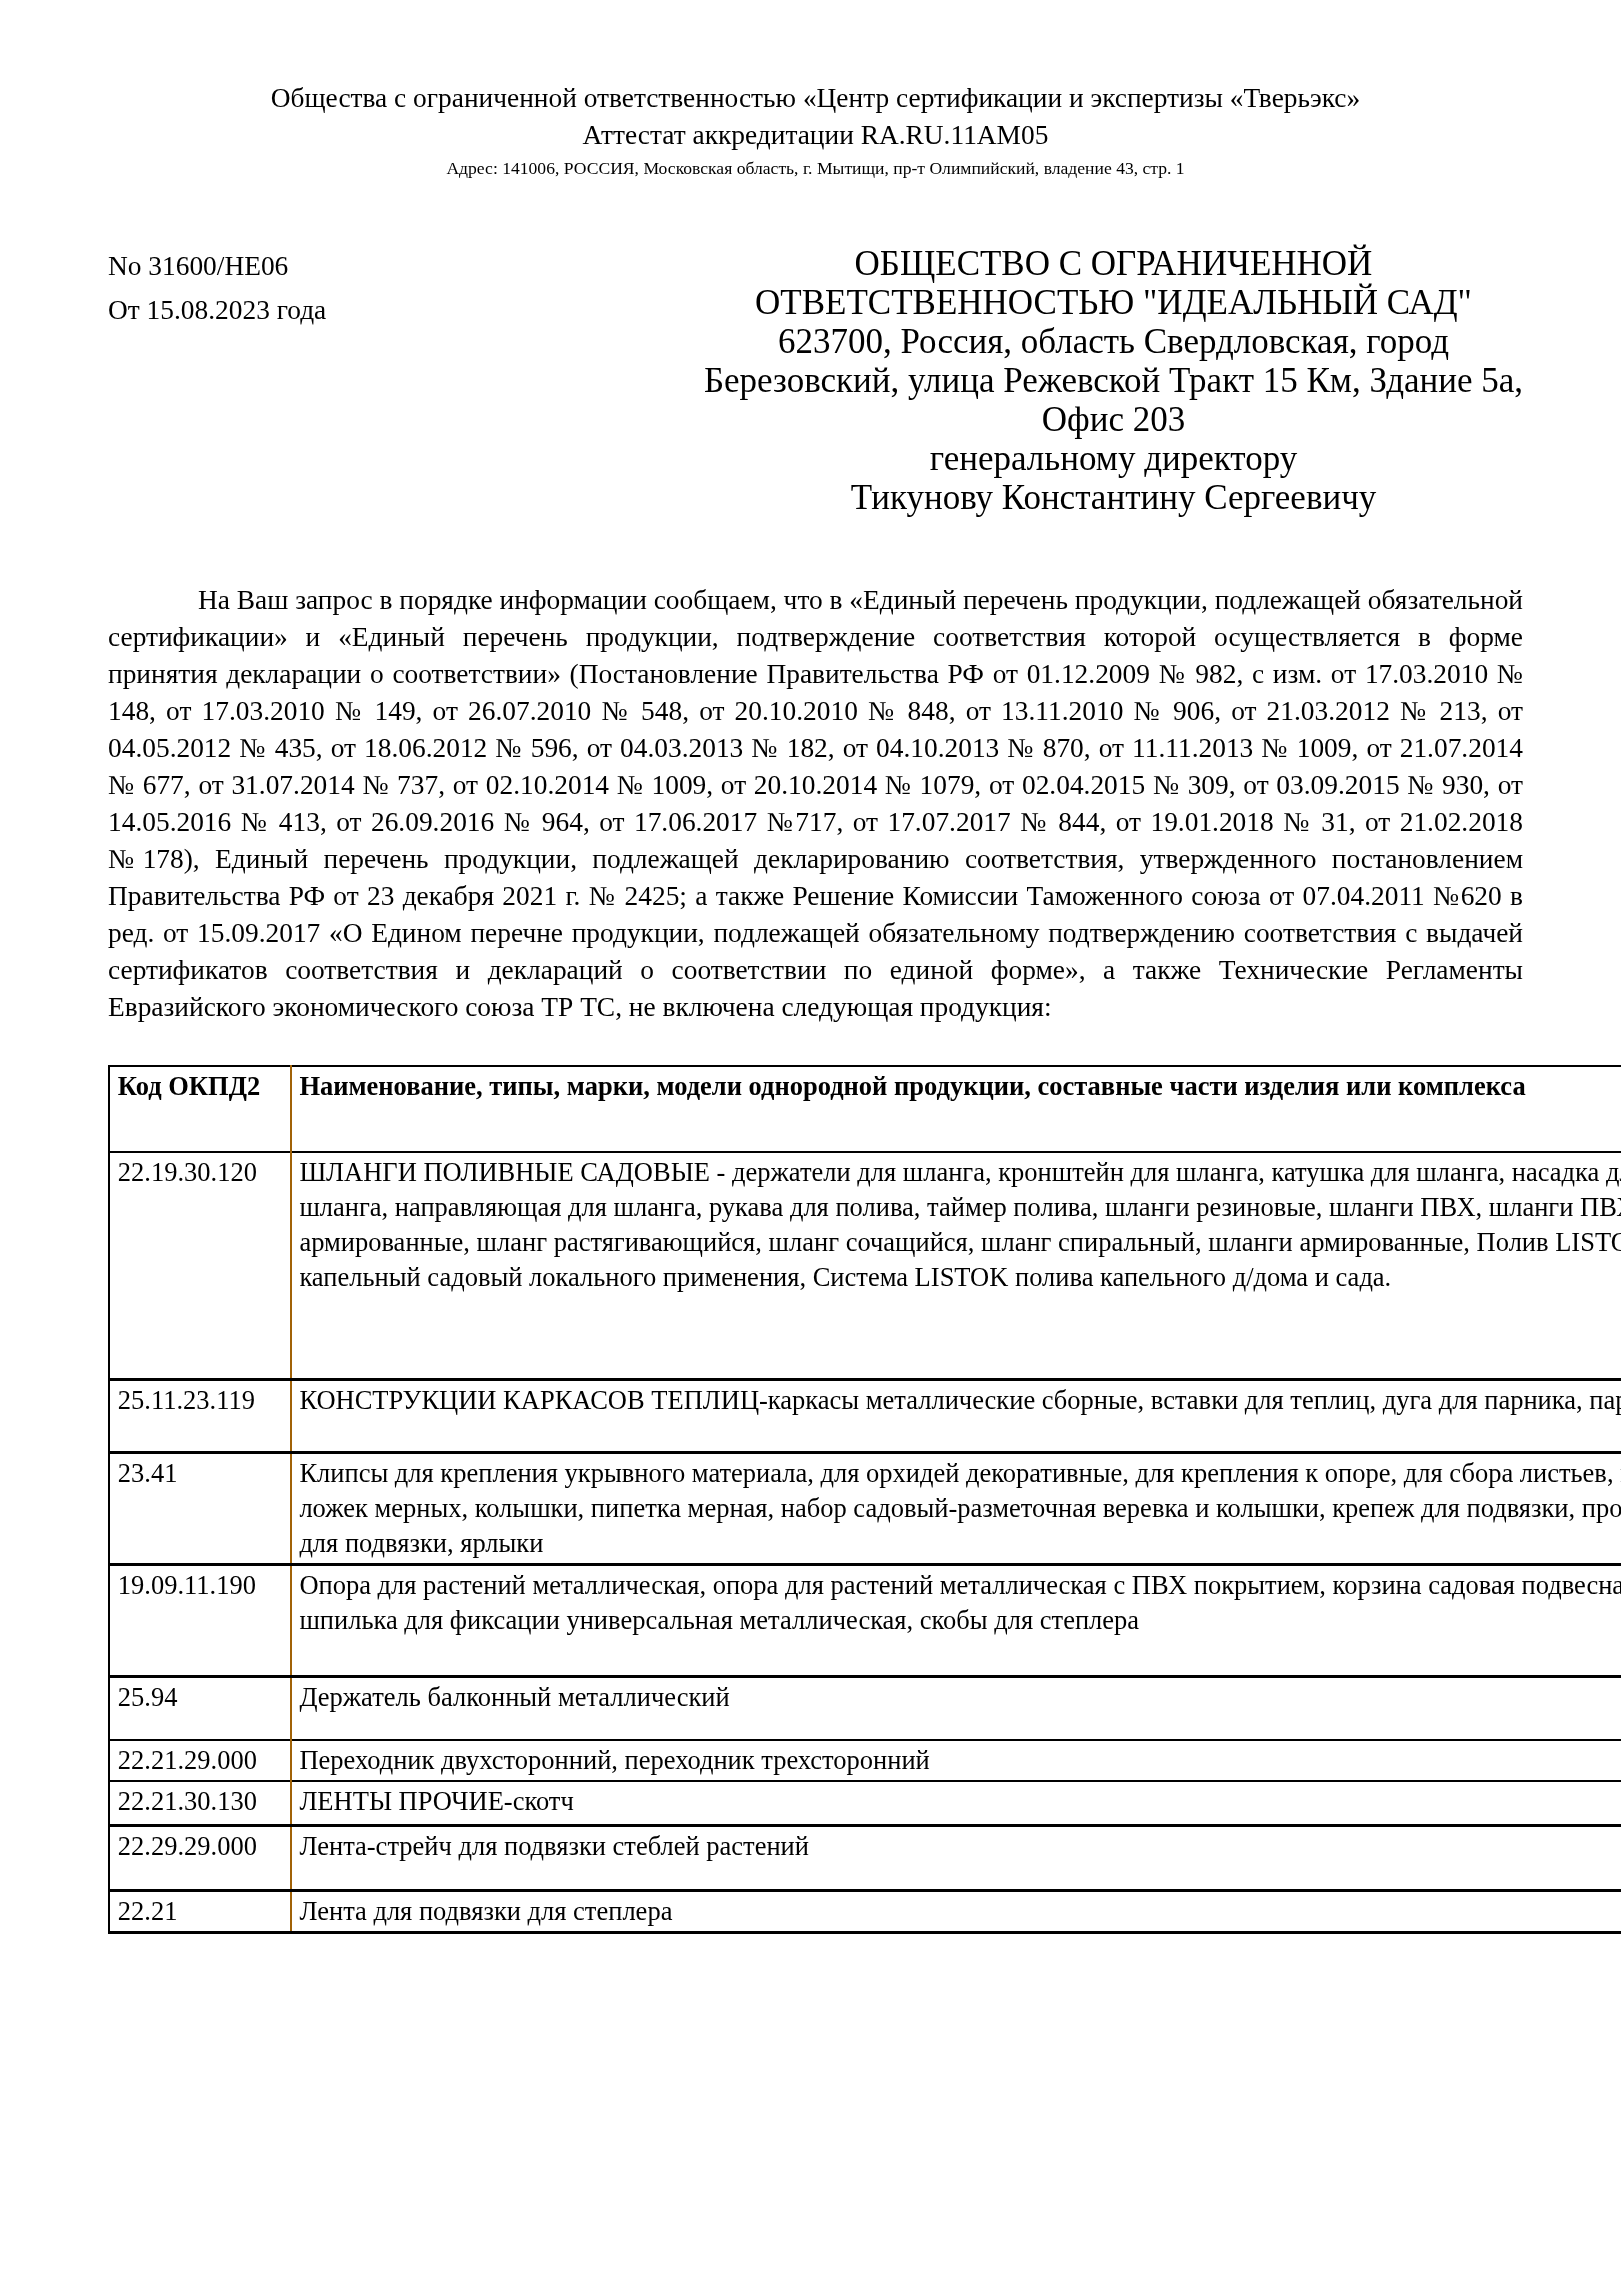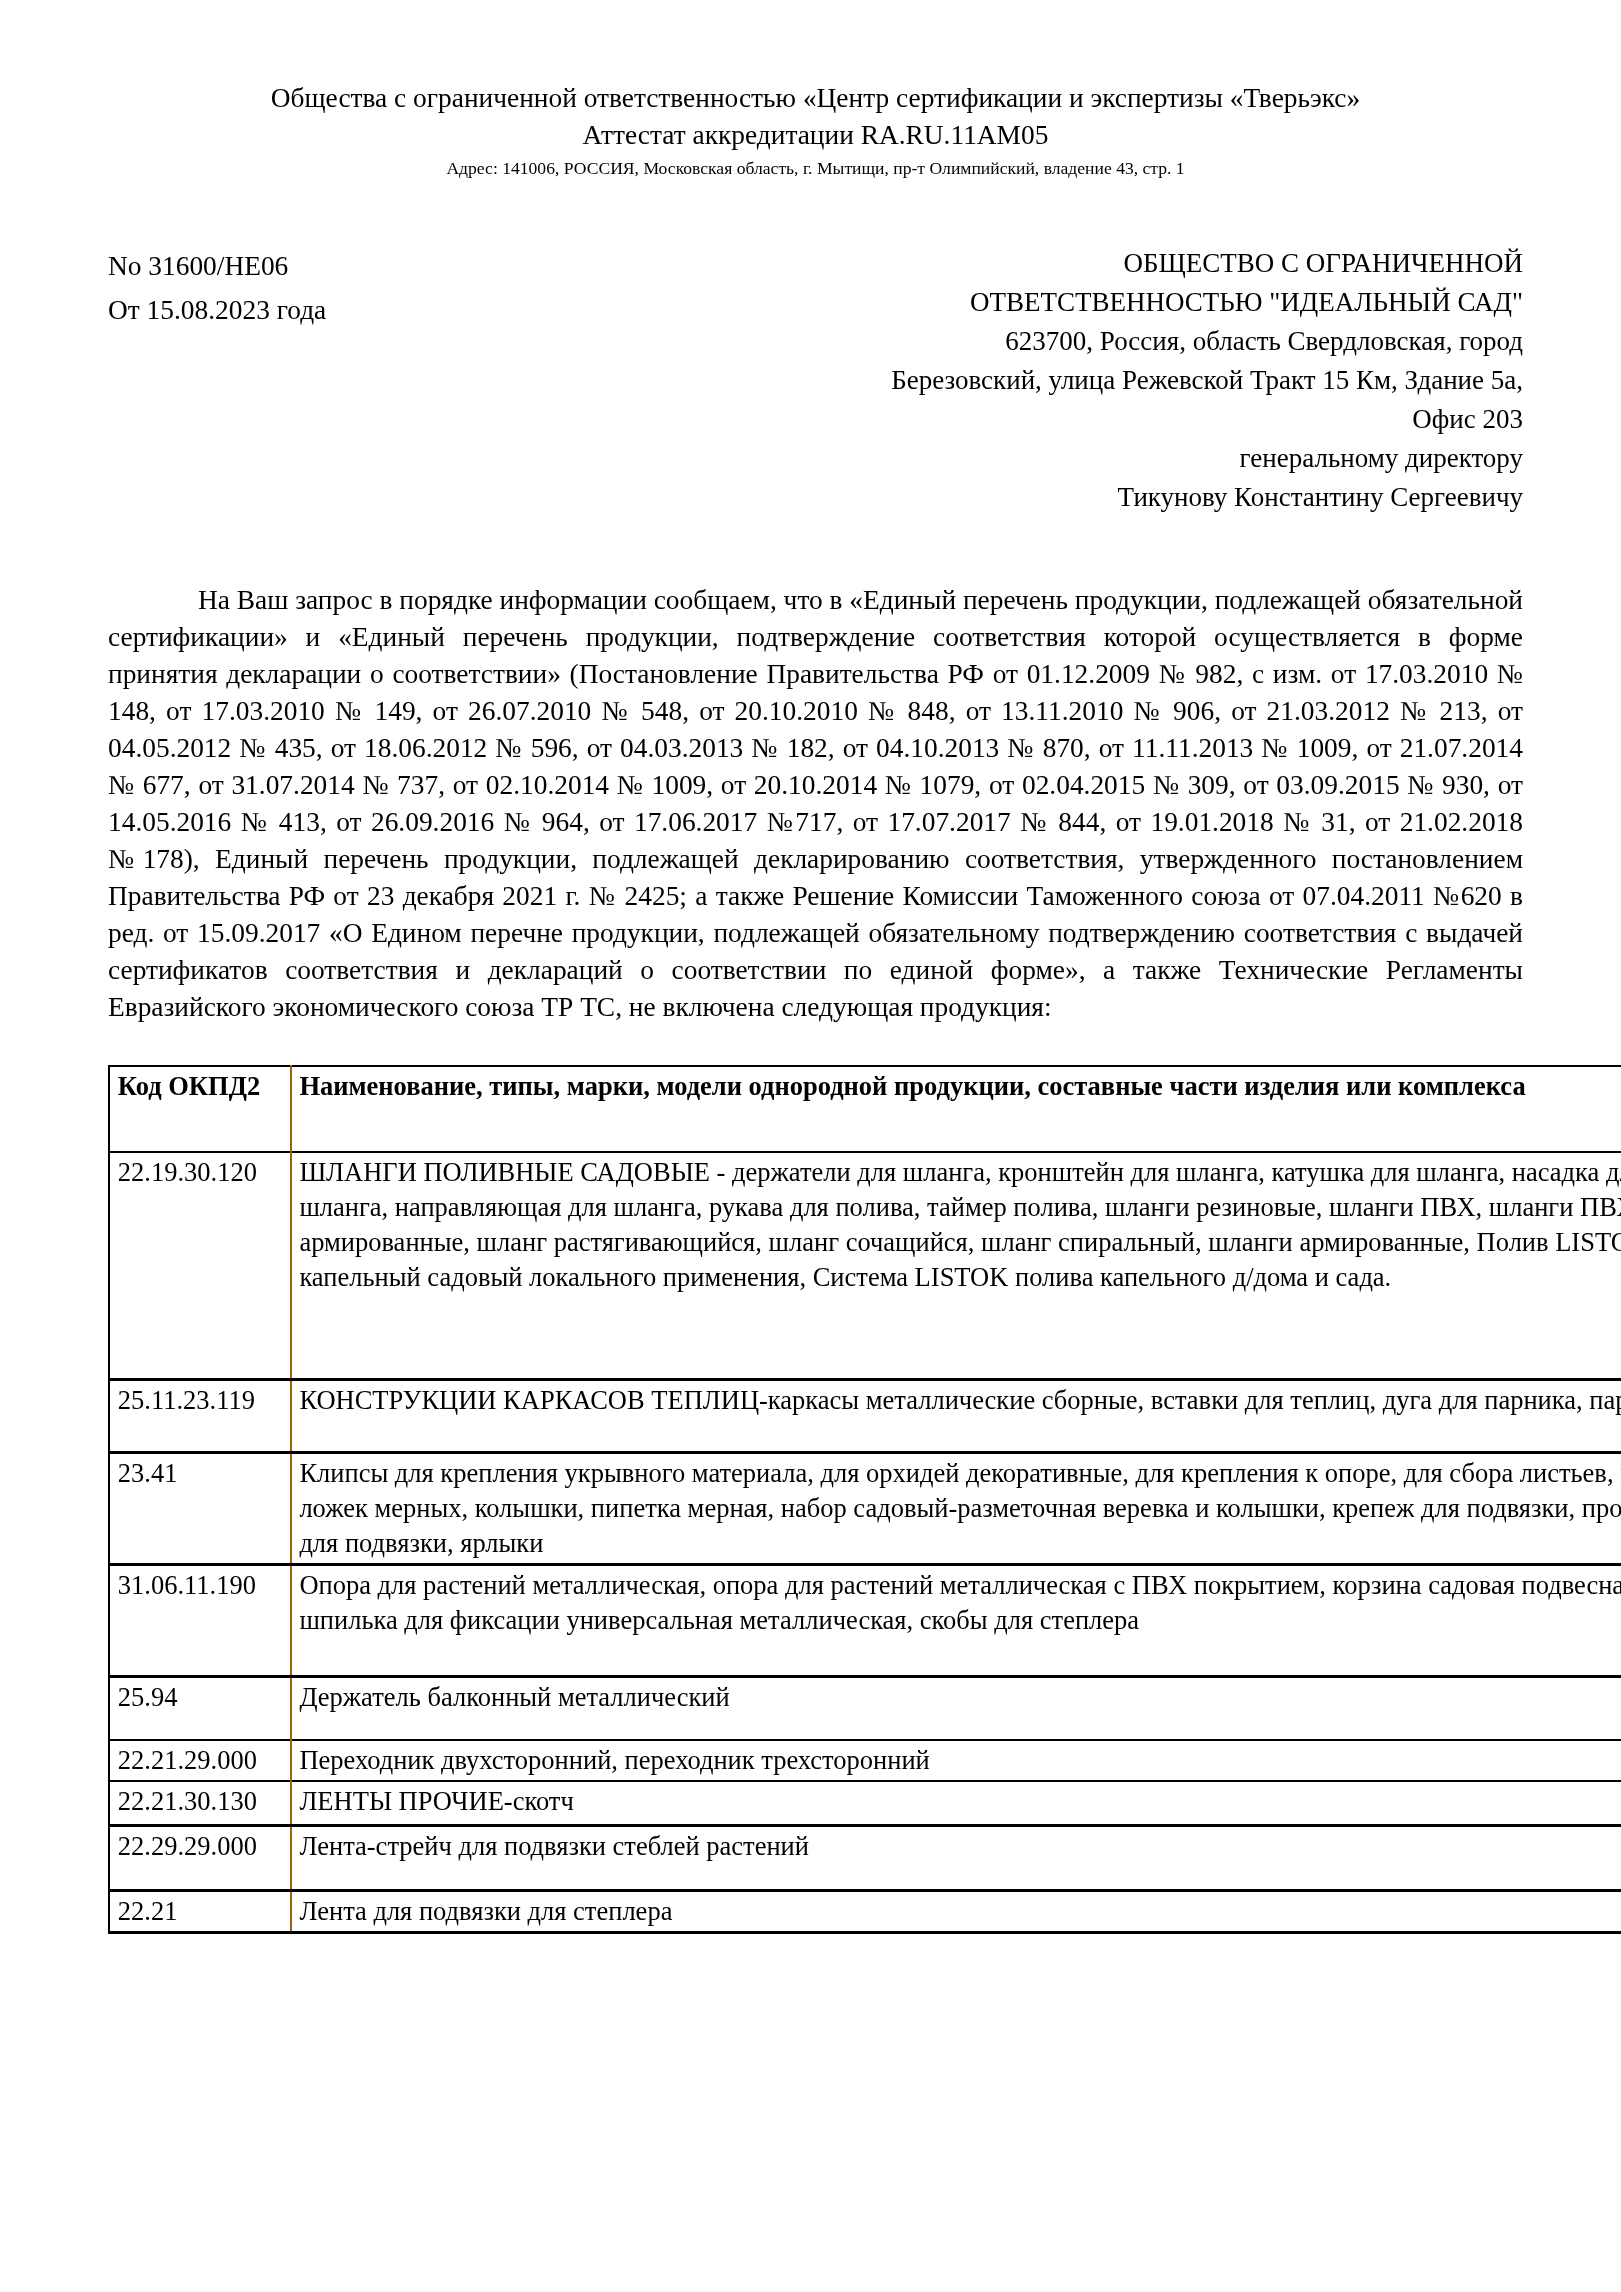--- a/index.html
+++ b/index.html
@@ -39,22 +39,22 @@
     align-items: flex-start;
     margin-top: 61px;
   }
   .ref-block {
     font-size: 27.4px;
     line-height: 44px;
     white-space: nowrap;
     flex: 0 0 auto;
   }
   .recipient {
-    text-align: right;
-    font-size: 27px;
+    text-align: center;
+    font-size: 35px;
     line-height: 39px;
     flex: 0 0 auto;
     max-width: 961px;
   }
   
   .body-par {
     margin: 65px 0 0 0;
     font-size: 27.4px;
     line-height: 37px;
     text-align: justify;
@@ -135,21 +135,21 @@
       </tr>
       <tr class="trh-1 bt-thick">
         <td class="c1">25.11.23.119</td>
         <td class="c2">КОНСТРУКЦИИ КАРКАСОВ ТЕПЛИЦ-каркасы металлические сборные, вставки для теплиц, дуга для парника, парники</td>
       </tr>
       <tr class="trh-2 bt-thick">
         <td class="c1">23.41</td>
         <td class="c2">Клипсы для крепления укрывного материала, для орхидей декоративные, для крепления к опоре, для сбора листьев, набор ложек мерных, колышки, пипетка мерная, набор садовый-разметочная веревка и колышки, крепеж для подвязки, проволока для подвязки, ярлыки</td>
       </tr>
       <tr class="trh-3 bt-thick">
-        <td class="c1">31.06.11.190</td>
+        <td class="c1">19.09.11.190</td>
         <td class="c2">Опора для растений металлическая, опора для растений металлическая с ПВХ покрытием, корзина садовая подвесная, шпилька для фиксации универсальная металлическая, скобы для степлера</td>
       </tr>
       <tr class="trh-4 bt-thick">
         <td class="c1">25.94</td>
         <td class="c2">Держатель балконный металлический</td>
       </tr>
       <tr class="trh-6 bt-thin">
         <td class="c1">22.21.29.000</td>
         <td class="c2">Переходник двухсторонний, переходник трехсторонний</td>
       </tr>

